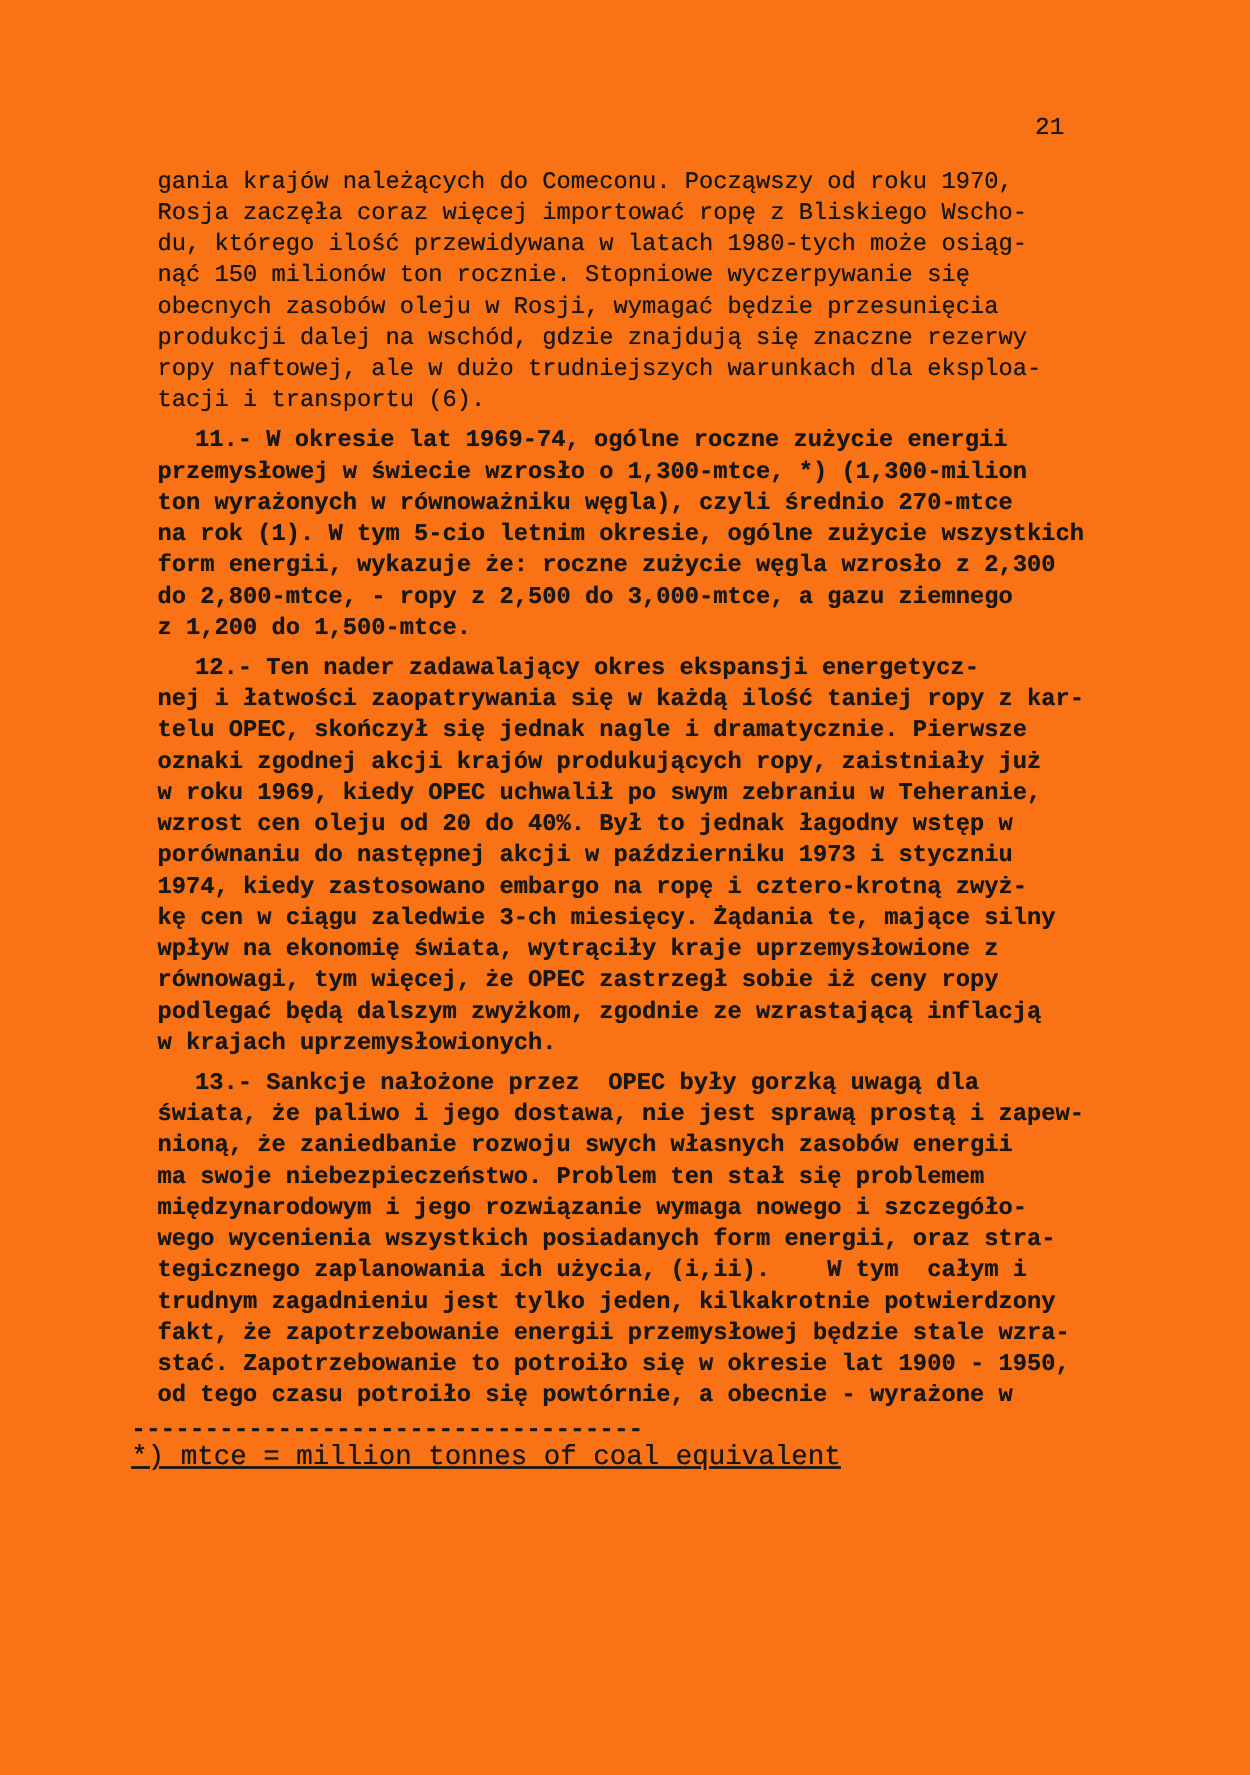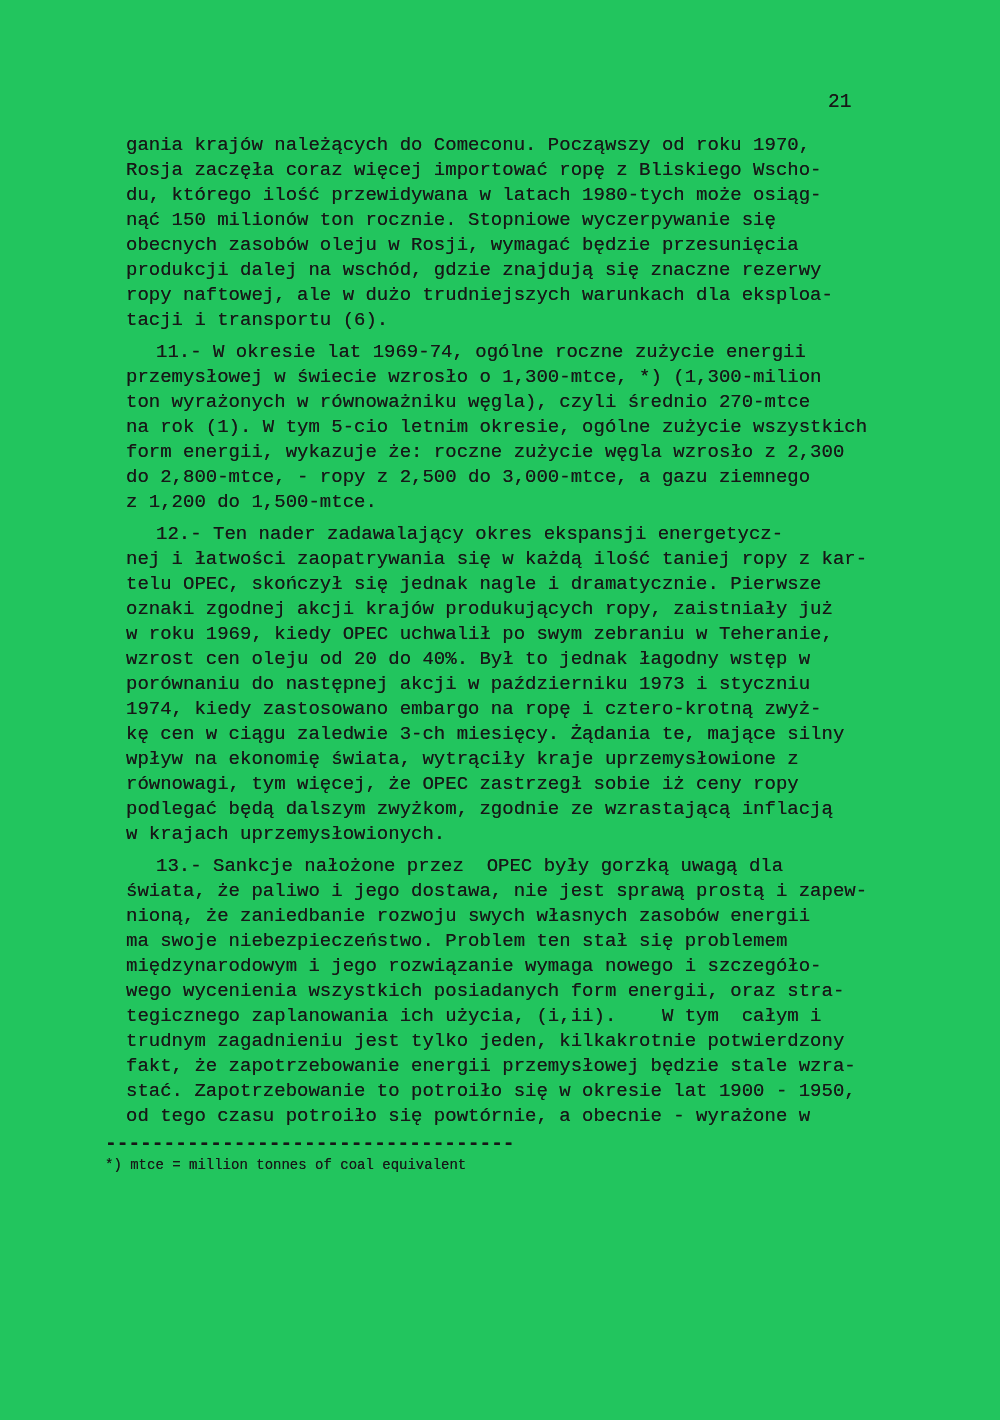--- a/index.html
+++ b/index.html
@@ -4,21 +4,21 @@
 <style>
   html, body {
     margin: 0;
     padding: 0;
     background: #ffffff;
   }
   .page {
     position: relative;
     width: 1000px;
     height: 1420px;
-    background: #22c55e;
+    background: #f97316;
     overflow: hidden;
     font-family: "Liberation Mono", "DejaVu Sans Mono", monospace;
     color: #171717;
     text-shadow: 0 0 0.6px rgba(23,23,23,0.75);
   }
   .page-number {
     position: absolute;
     top: 90px;
     left: 828px;
     font-size: 19.5px;
@@ -31,35 +31,37 @@
     width: 820px;
   }
   p.para {
     margin: 0 0 7px 0;
     font-size: 19px;
     line-height: 25px;
     white-space: pre;
   }
   p.para.indented {
     text-indent: 30px;
+    font-weight: bold;
   }
   .footnote {
     margin-left: -21px;
     margin-top: 1px;
   }
   .footnote-separator {
     font-size: 19.5px;
     line-height: 16px;
     white-space: pre;
     font-weight: bold;
   }
   .footnote-line {
-    font-size: 14px;
+    font-size: 22px;
     line-height: 27px;
     white-space: pre;
+    text-decoration: underline;
   }
 </style>
 </head>
 <body>
 
 <div class="page">
   <div class="page-number">21</div>
 
   <div class="body-text">
     <p class="para">gania krajów należących do Comeconu. Począwszy od roku 1970,

